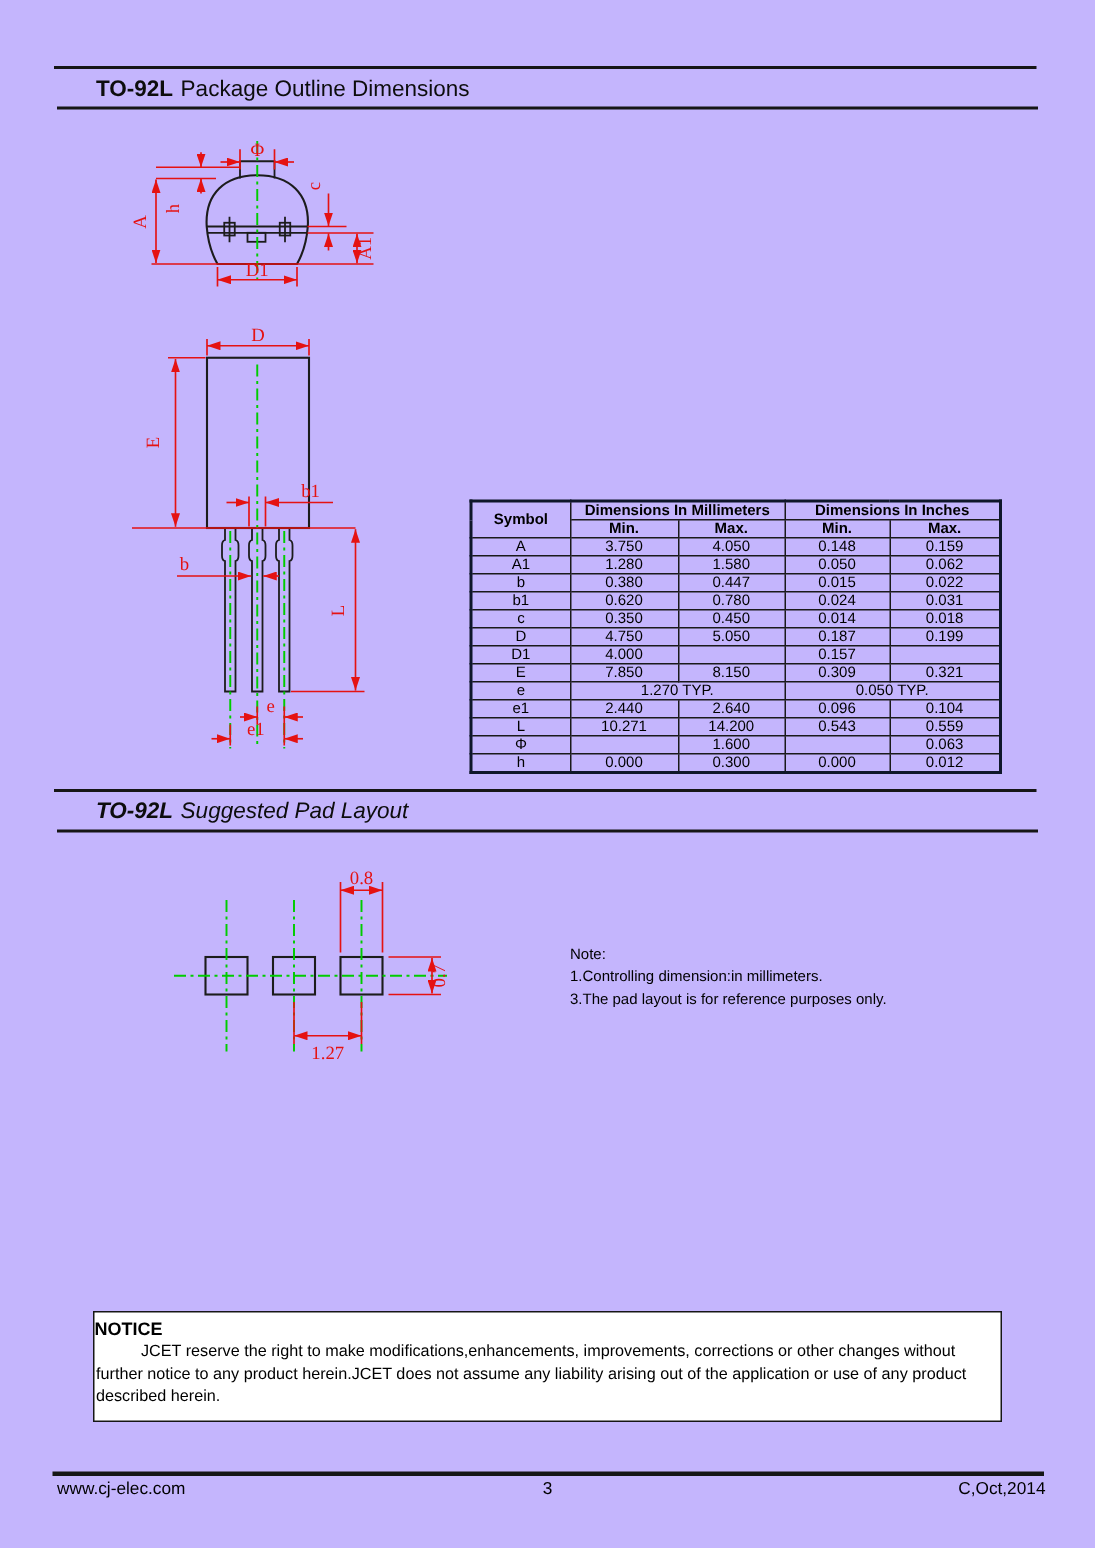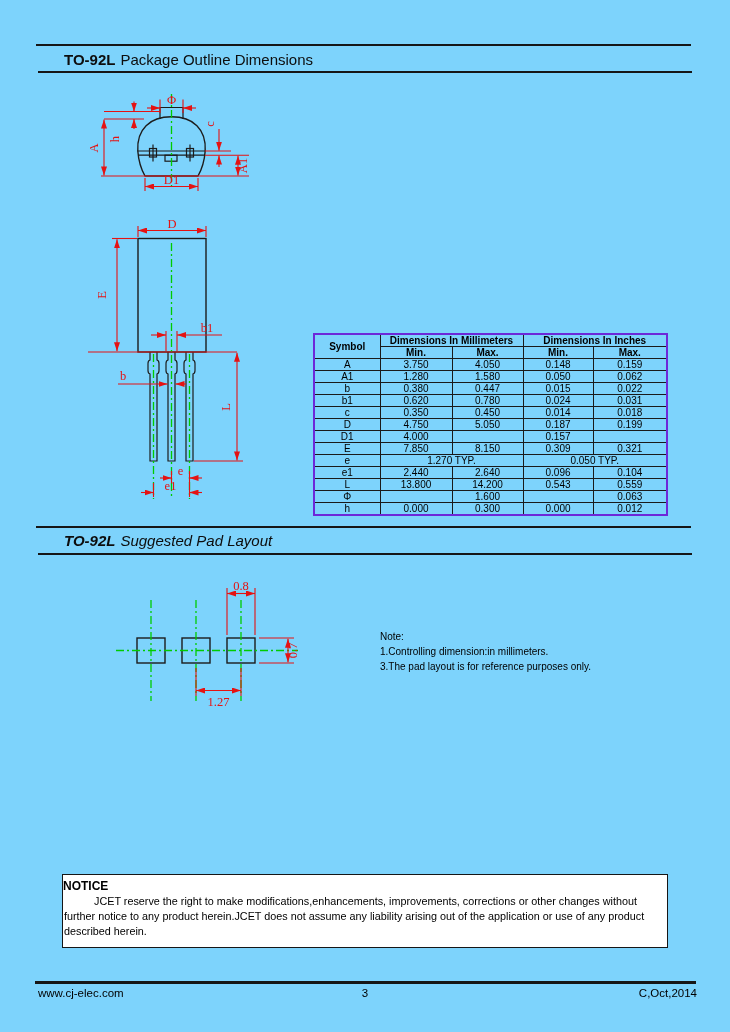--- a/index.html
+++ b/index.html
@@ -1,17 +1,17 @@
 <!DOCTYPE html>
 <html><head>
 <meta charset="utf-8">
 <style>
   html,body { margin:0; padding:0; background:#e8e8e8; }
   .page {
-    position:relative; width:730px; height:1032px; background:#7dd3fc;
+    position:relative; width:730px; height:1032px; background:#c4b5fd;
     font-family:"Liberation Sans", sans-serif; color:#111; overflow:hidden;
     margin:0 auto;
   }
   .rule { position:absolute; background:#161616; height:2px; }
   .rule-thin { height:1.6px; }
   .sec-title { position:absolute; font-size:15px; color:#0d0d0d; white-space:nowrap; }
   .sec-title .bold { font-weight:bold; }
   .sec-title .rest { margin-left:5px; }
   svg.drawing { position:absolute; overflow:visible; }
   .k { stroke:#1c1c1c; fill:none; stroke-width:1.4; }
@@ -21,21 +21,21 @@
   text.dim { fill:#e51212; stroke:none; font-family:"Liberation Serif", serif; font-size:12.5px; }
   
   .dim-table {
     position:absolute; left:313px; top:333px; border-collapse:collapse;
     font-size:10px; color:#000; table-layout:fixed;
   }
   .dim-table th, .dim-table td {
     border:1px solid #1a1a1a; text-align:center; vertical-align:middle;
     padding:0; height:11px; line-height:11px; overflow:hidden;
   }
-  .dim-table { border:2px solid #6d28d9; }
+  .dim-table { border:2px solid #0f172a; }
   .dim-table th { font-weight:bold; }
   
   .note { position:absolute; left:380px; top:629px; font-size:10px; line-height:15.2px; color:#000; }
   
   .notice-box { position:absolute; left:62px; top:874px; width:604px; height:72px; border:1.6px solid #161616; background:#fff; }
   .notice-title { text-align:left; font-weight:bold; font-size:12px; margin-top:4px; color:#000; }
   .notice-body { margin:1px 9px 0 1px; font-size:10.8px; line-height:15px; text-indent:30px; color:#000; }
   
   .footer-rule { position:absolute; left:35px; top:981px; width:661px; height:2.6px; background:#161616; }
   .footer-text { position:absolute; top:987px; font-size:11.5px; color:#000; white-space:nowrap; }
@@ -228,21 +228,21 @@
         </tr>
         <tr>
           <td>e1</td>
           <td>2.440</td>
           <td>2.640</td>
           <td>0.096</td>
           <td>0.104</td>
         </tr>
         <tr>
           <td>L</td>
-          <td>13.800</td>
+          <td>10.271</td>
           <td>14.200</td>
           <td>0.543</td>
           <td>0.559</td>
         </tr>
         <tr>
           <td>Φ</td>
           <td></td>
           <td>1.600</td>
           <td></td>
           <td>0.063</td>

